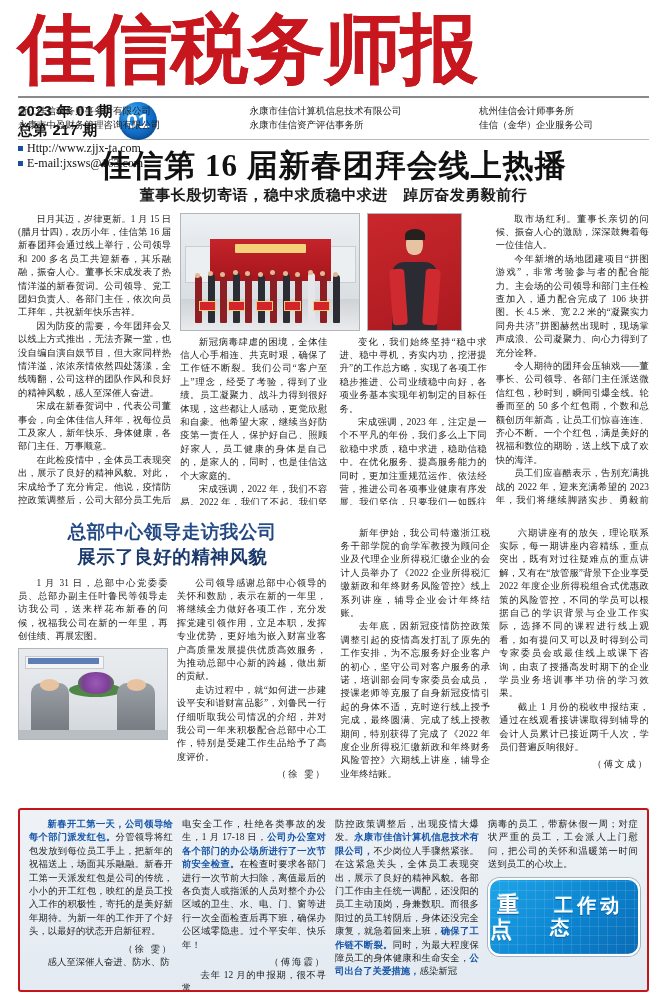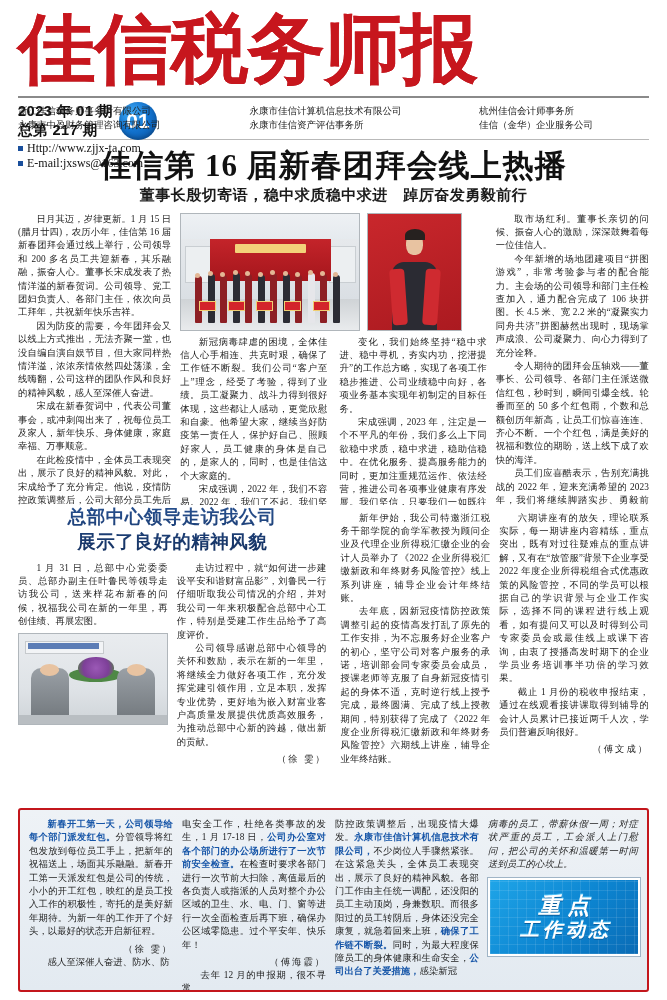--- a/index.html
+++ b/index.html
@@ -221,21 +221,21 @@
   .hs-signtxt { position:absolute; top:10%; left:6%; width:48%; height:6px; background:#2a56a0; opacity:.75; }
   .hs-plant { position:absolute; top:26%; left:40%; width:24%; height:24%; background:radial-gradient(circle,#9b59b6 0%, #7d3f98 60%, #4e8c3a 100%); border-radius:50%; }
   .hs-leaf { position:absolute; top:38%; left:34%; width:36%; height:16%; background:#3f7d34; border-radius:50%; opacity:.9; }
   .hs-man { position:absolute; bottom:0; width:26%; height:62%; background:linear-gradient(180deg,#9aa0a6,#6f757a); border-radius:10px 10px 0 0; }
   .hs-man.l { left:8%; } .hs-man.r { right:8%; }
   .hs-manhead { position:absolute; width:13%; height:13%; border-radius:50%; background:#e8c3a1; top:34%; }
   .hs-manhead.l { left:14%; } .hs-manhead.r { right:14%; }
   .hs-floor { position:absolute; left:0; right:0; bottom:0; height:10%; background:#b9bec2; }
 
   
-  .mid-section { display:flex; gap:14px; margin-top:0; }
+  .mid-section { display:flex; gap:14px; margin-top:15px; }
   .mid-half { flex:1 1 0; min-width:0; }
   .sec-head {
     text-align:center;
     font-weight:bold;
     font-size:18.5px;
     line-height:25px;
     letter-spacing:.5px;
     color:#1b3d78;
     margin:0;
     background: linear-gradient(180deg,#27508f 0%, #14305f 100%);
@@ -252,33 +252,33 @@
     border:2px solid #c3161c;
     border-radius:3px;
     background: linear-gradient(180deg,#eef2f6 0%, #e3eaf1 100%);
     padding:8px 9px 6px 9px;
     box-sizing:border-box;
     height:184px;
     overflow:hidden;
   }
   .bottom-cols { display:flex; gap:9px; height:100%; }
   .bcol { flex:1 1 0; min-width:0; position:relative; }
-  .bcol.narrow { flex:0 0 150px;font-style:italic; }
+  .bcol.narrow { flex:0 0 150px; }
   .hl { color:#1756a8; font-weight:bold; }
   .focus-badge {
     margin-top:6px;
     width:148px; height:74px;
     border:2px solid #ffffff;
-    border-radius:0;
+    border-radius:12px;
     box-shadow:0 0 0 1px #9fb4c6;
     background:
       repeating-linear-gradient(0deg, rgba(255,255,255,.10) 0 1px, transparent 1px 9px),
       repeating-linear-gradient(90deg, rgba(255,255,255,.10) 0 1px, transparent 1px 9px),
       linear-gradient(135deg,#1fa5e8 0%, #0c84d0 55%, #0a6bb5 100%);
-    display:flex; flex-direction:column; align-items:center; justify-content:center;
+    display:flex; flex-direction:row; align-items:center; justify-content:center;
     gap:1px;
   }
   .focus-badge span {
     color:#ffffff;
     font-family:"Liberation Sans", sans-serif;
     font-weight:bold;
     font-size:22px;
     line-height:25px;
     letter-spacing:7px;
     text-indent:7px;
@@ -334,21 +334,21 @@
   <div class="rule-thin"></div>
 
   <h2 class="lead-head">佳信第 16 届新春团拜会线上热播</h2>
   <h3 class="lead-sub">董事长殷切寄语，稳中求质稳中求进　踔厉奋发勇毅前行</h3>
 
   <div class="lead-body">
 
     <div class="col">
       <p class="ptext indent">日月其迈，岁律更新。1 月 15 日(腊月廿四)，农历小年，佳信第 16 届新春团拜会通过线上举行，公司领导和 200 多名员工共迎新春，其乐融融，振奋人心。董事长宋成发表了热情洋溢的新春贺词。公司领导、党工团妇负责人、各部门主任，依次向员工拜年，共祝新年快乐吉祥。</p>
       <p class="ptext indent">因为防疫的需要，今年团拜会又以线上方式推出，无法齐聚一堂，也没自编自演自娱节目，但大家同样热情洋溢，浓浓亲情依然四处荡漾，全线嗨翻，公司这样的团队作风和良好的精神风貌，感人至深催人奋进。</p>
-      <p class="ptext indent">宋成在新春贺词中，代表公司董事会，或冲刺闯出来了，祝每位员工及家人，新年快乐、身体健康，家庭幸福、万事顺意。</p>
+      <p class="ptext indent">宋成在新春贺词中，代表公司董事会，向全体佳信人拜年，祝每位员工及家人，新年快乐、身体健康，各部门主任、万事顺意。</p>
       <p class="ptext indent">在此检疫情中，全体员工表现突出，展示了良好的精神风貌。对此，宋成给予了充分肯定。他说，疫情防控政策调整后，公司大部分员工先后感染新冠病毒，不少岗位人手骤然紧张。面临</p>
     </div>
 
     <div class="col" style="flex:2 1 0;">
       <div class="photo-group">
         <div class="photo photo-wide">
           <div class="gp-ceiling"></div>
           <div class="gp-wall"></div>
           <div class="gp-floor"></div>
           <div class="gp-side l"></div>
@@ -432,22 +432,22 @@
             <div class="hs-leaf"></div>
             <div class="hs-plant"></div>
             <div class="hs-man l"></div>
             <div class="hs-man r"></div>
             <div class="hs-manhead l"></div>
             <div class="hs-manhead r"></div>
             <div class="hs-floor"></div>
           </div>
         </div>
         <div class="col">
+          <p class="ptext indent">公司领导感谢总部中心领导的关怀和数励，表示在新的一年里，将继续全力做好各项工作，充分发挥党建引领作用，立足本职，发挥专业优势，更好地为嵌入财富业客户高质量发展提供优质高效服务，为推动总部中心新的跨越，做出新的贡献。</p>
           <p class="ptext indent">走访过程中，就“如何进一步建设平安和谐财富品影”，刘鲁民一行仔细听取我公司情况的介绍，并对我公司一年来积极配合总部中心工作，特别是受建工作生品给予了高度评价。</p>
-          <p class="ptext indent">公司领导感谢总部中心领导的关怀和数励，表示在新的一年里，将继续全力做好各项工作，充分发挥党建引领作用，立足本职，发挥专业优势，更好地为嵌入财富业客户高质量发展提供优质高效服务，为推动总部中心新的跨越，做出新的贡献。</p>
           <div class="byline">（徐  雯）</div>
         </div>
       </div>
     </div>
 
     <div class="mid-half">
       <h3 class="sec-head">
       </h3>
       <div class="sec-body">
         <div class="col">

